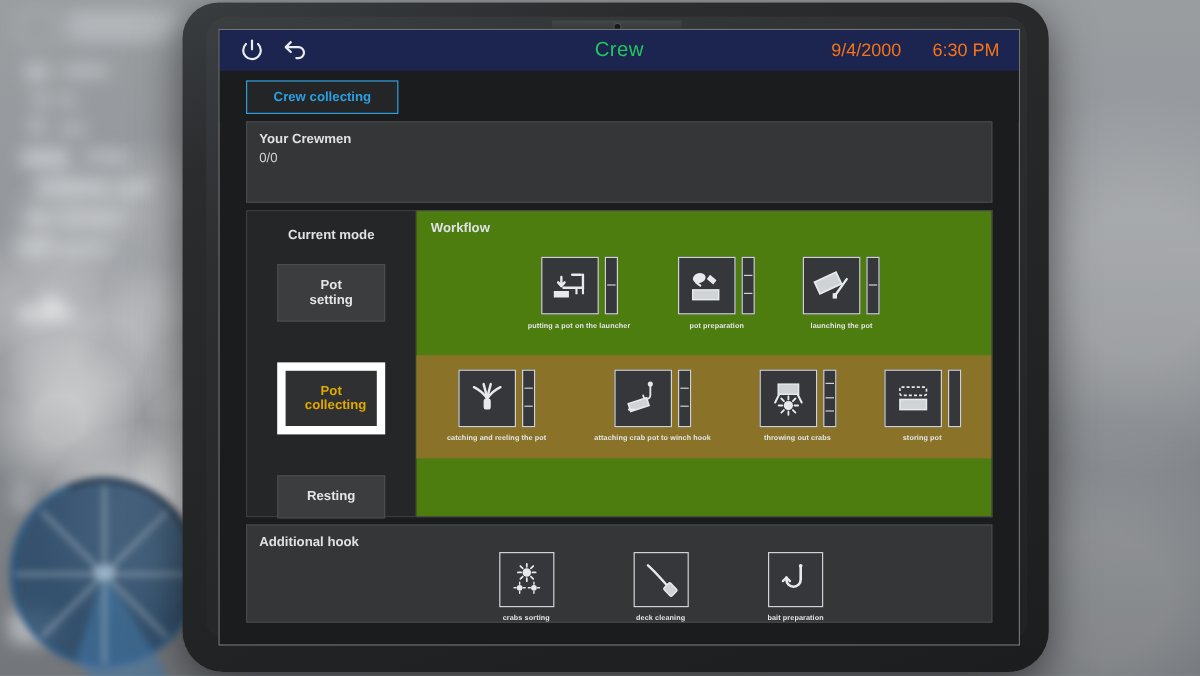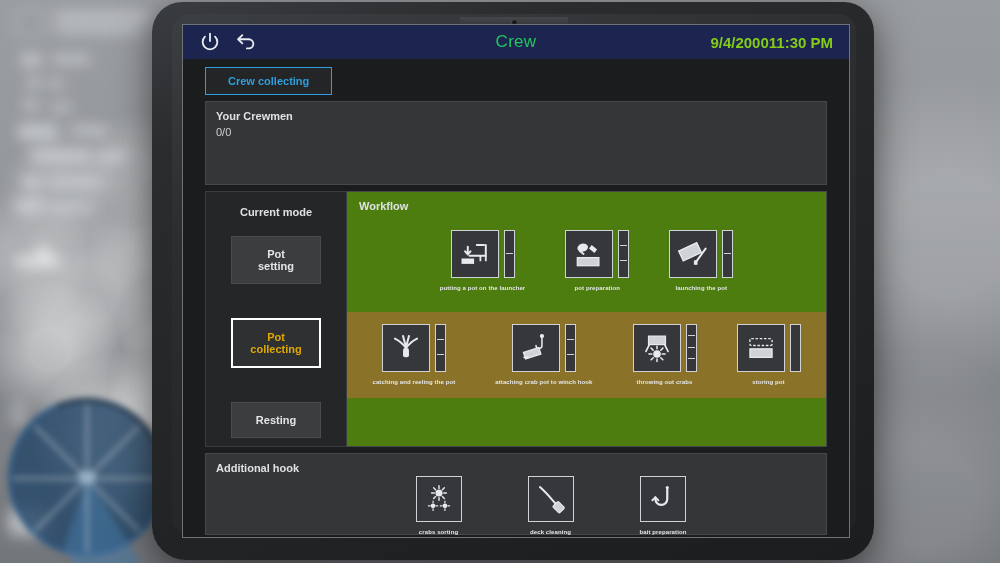--- a/index.html
+++ b/index.html
@@ -128,43 +128,43 @@
     padding: 0 16px;
   }
   .tb-icons { display: flex; gap: 14px; align-items: center; }
   .ic-btn { cursor: pointer; line-height: 0; }
   #tb-title {
     position: absolute; left: 0; right: 0; text-align: center;
     color: #22c55e; font-size: 17px; letter-spacing: .3px;
     pointer-events: none;
   }
   #tb-clock {
-    margin-left: auto; color: #84cc16; font-size: 15px;
-    display: flex; gap: 0; z-index: 2; font-weight: bold;
+    margin-left: auto; color: #f97316; font-size: 15px;
+    display: flex; gap: 26px; z-index: 2;
   }
 
   
   #tabrow { padding: 8px 22px 6px 22px; background: #1b1c1d; }
   #tab-crew {
     display: inline-block; padding: 7px 22px;
     border: 1px solid #2d9fe0; background: #232526;
     color: #2d9fe0; font-size: 11px; font-weight: bold;
     cursor: pointer;
   }
 
   .panel {
     margin: 0 22px 6px 22px;
     background: #343638;
     border: 1px solid #46494b;
   }
   .panel-title {
     color: #dfe2e5; font-size: 11px; font-weight: bold;
     padding: 8px 10px 0 10px;
   }
-  #crewmen-panel { height: 84px; }
+  #crewmen-panel { height: 68px; }
   #crew-count { color: #cfd2d5; font-size: 11px; padding: 4px 10px; }
 
   
   #mid {
     margin: 0 22px 6px 22px; display: flex;
     background: #1b1c1d;
     height: 256px;
   }
   #modes {
     width: 142px; background: #242628; border: 1px solid #3a3c3e;
@@ -175,21 +175,21 @@
     font-size: 11px; font-weight: bold; margin-bottom: 18px;
   }
   .mode-btn {
     display: block; width: 90px; margin: 0 auto 34px auto;
     padding: 11px 16px; text-align: center;
     background: #3b3d3f; border: 1px solid #4a4c4e;
     color: #e3e6e9; font-size: 11px; font-weight: bold;
     cursor: pointer;
   }
   .mode-btn.active {
-    background: #2e3032; border: 2px solid #ffffff; color: #e0a800;
+    background: #2e3032; border: 7px solid #ffffff; color: #e0a800;
   }
 
   #workflow {
     flex: 1; background: #4d7c0f; border: 1px solid #46494b; border-left: none;
     display: flex; flex-direction: column;
   }
   #wf-title {
     color: #dfe2e5; font-size: 11px; font-weight: bold; padding: 8px 12px 0 12px;
   }
   .wf-row {
@@ -296,21 +296,21 @@
       <span class="ic-btn">
         <svg width="22" height="22" viewBox="0 0 24 24" fill="none" stroke="#e9ecf1" stroke-width="2" stroke-linecap="round" stroke-linejoin="round">
           <path d="M4 9 h11 a5 5 0 0 1 0 10 h-2"></path>
           <polyline points="8,4.5 3.4,9 8,13.5"></polyline>
         </svg>
       </span>
     </div>
     <div id="tb-title">Crew</div>
     <div id="tb-clock">
       <span>9/4/2000</span>
-      <span>11:30 PM</span>
+      <span>6:30 PM</span>
     </div>
   </div>
 
   <div id="tabrow">
     <div id="tab-crew">Crew collecting</div>
   </div>
 
   <div class="panel" id="crewmen-panel">
     <div class="panel-title">Your Crewmen</div>
     <div id="crew-count">0/0</div>

